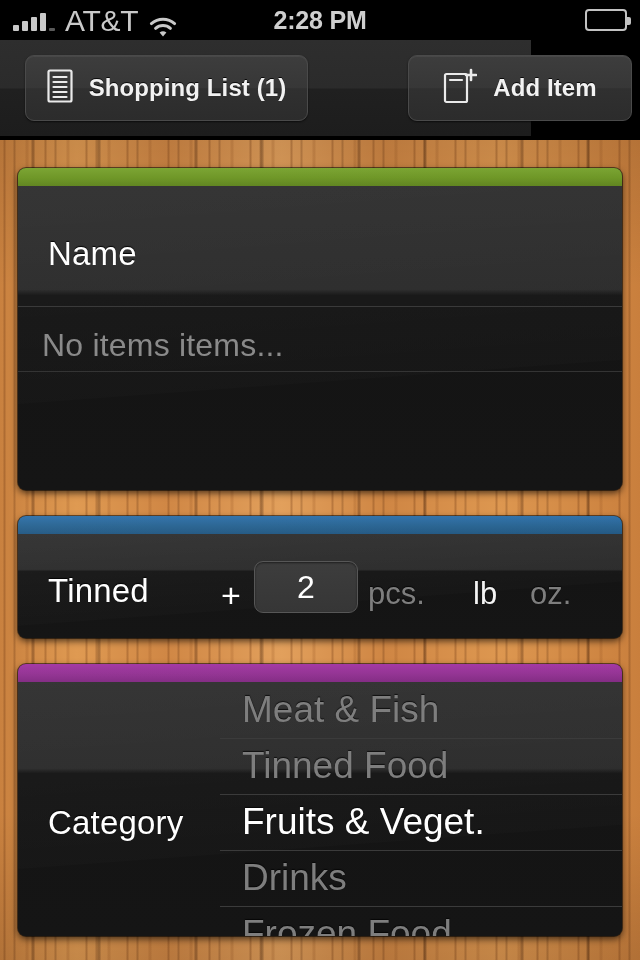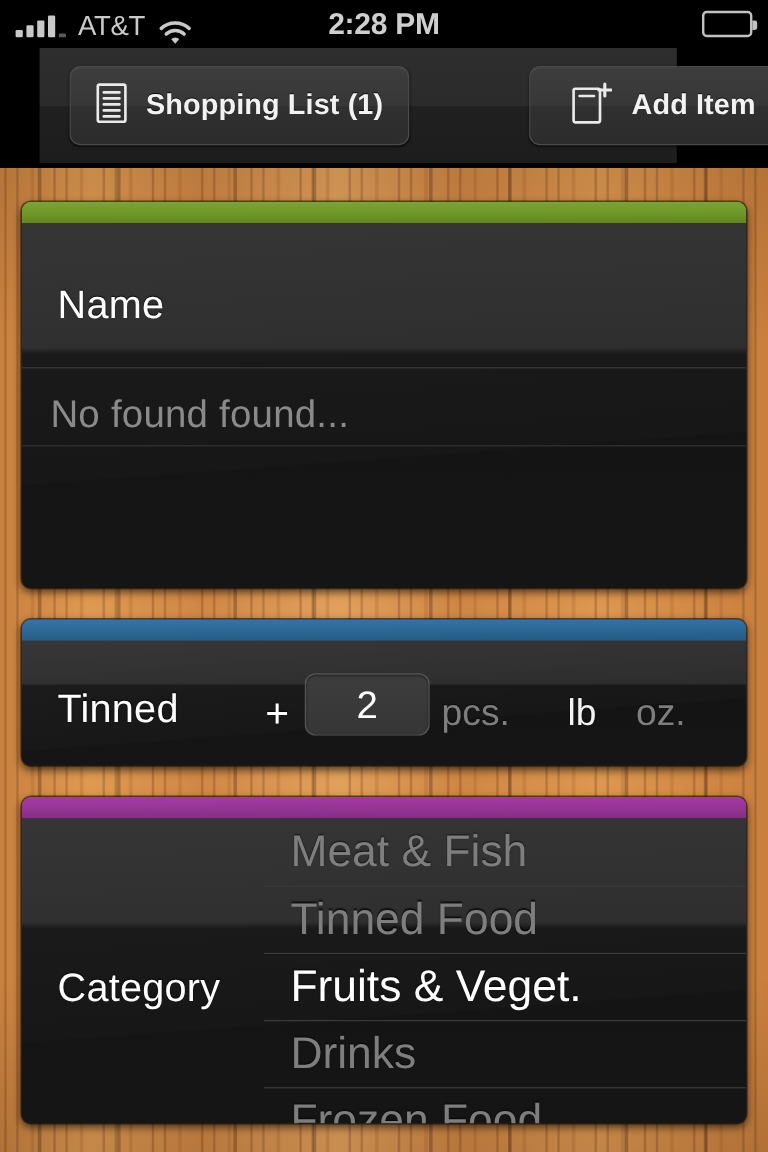--- a/index.html
+++ b/index.html
@@ -20,41 +20,41 @@
     display:flex; align-items:center;
   }
   .sb-left{ display:flex; align-items:flex-end; gap:10px; padding-left:13px; height:40px; }
   .bars{ display:flex; align-items:flex-end; gap:3px; height:22px; padding-bottom:9px; }
   .bars i{ display:block; width:6px; background:#c9c9c9; border-radius:1px; }
   .bars i:nth-child(1){ height:6px; }
   .bars i:nth-child(2){ height:10px; }
   .bars i:nth-child(3){ height:14px; }
   .bars i:nth-child(4){ height:18px; }
   .bars i:nth-child(5){ height:3px; background:#5a5a5a; }
-  .carrier{ font-size:23px; font-weight:400; letter-spacing:-.3px; line-height:28px;
+  .carrier{ font-size:30px; font-weight:400; letter-spacing:-.3px; line-height:28px;
             color:#c9c9c9; padding-bottom:5px;}
   .wifi{ width:30px; height:24px; position:relative; padding-bottom:6px; }
   .wifi svg{ display:block; }
   .sb-time{
     position:absolute; left:0; right:0; text-align:center;
     font-size:25px; font-weight:700; color:#cfcfcf; letter-spacing:-.2px;
   }
   .sb-right{ margin-left:auto; padding-right:13px; display:flex; align-items:center; }
   .batt{ width:42px; height:22px; border:2px solid #c2c2c2; border-radius:4px;
          position:relative; padding:2px; }
   .batt::after{ content:""; position:absolute; right:-6px; top:6px; width:4px; height:8px;
          background:#c2c2c2; border-radius:0 2px 2px 0; }
   .batt .fill{ height:100%; background:#c2c2c2; border-radius:1px; }
 
   
   #toolbar{
     position:absolute; top:40px; left:0; width:531px; height:98px;
     background:linear-gradient(to bottom,#2e2e2e 0%,#2b2b2b 50%,#202020 51%,#1d1d1d 100%);
     border-bottom:2px solid #000;
-    display:flex; align-items:center;margin-left:33px;
+    display:flex; align-items:center;
   }
   .tbtn{
     height:66px; border-radius:9px;
     background:linear-gradient(to bottom,#3d3d3d 0%,#373737 50%,#303030 51%,#2c2c2c 100%);
     border:1px solid #4a4a4a;
     box-shadow:0 1px 0 rgba(255,255,255,.06) inset, 0 1px 2px rgba(0,0,0,.6);
     display:flex; align-items:center; justify-content:center; gap:16px;
     color:#fff; cursor:pointer;
   }
   #btn-list{ position:absolute; left:25px; width:283px; }
@@ -232,21 +232,21 @@
   </div>
 
   <div id="wood"></div>
 
   <div class="panel" id="panel-name">
     <div class="accent green"></div>
     <div class="body">
       <div class="gloss"></div>
       <div class="sec-label">Name</div>
       <div id="name-results">
-        <div id="name-empty">No found found...</div>
+        <div id="name-empty">No items items...</div>
         <div class="rowline"></div>
       </div>
     </div>
   </div>
 
   <div class="panel" id="panel-amount">
     <div class="accent blue"></div>
     <div class="body">
       <div class="gloss"></div>
       <div class="sec-label">Tinned</div>

